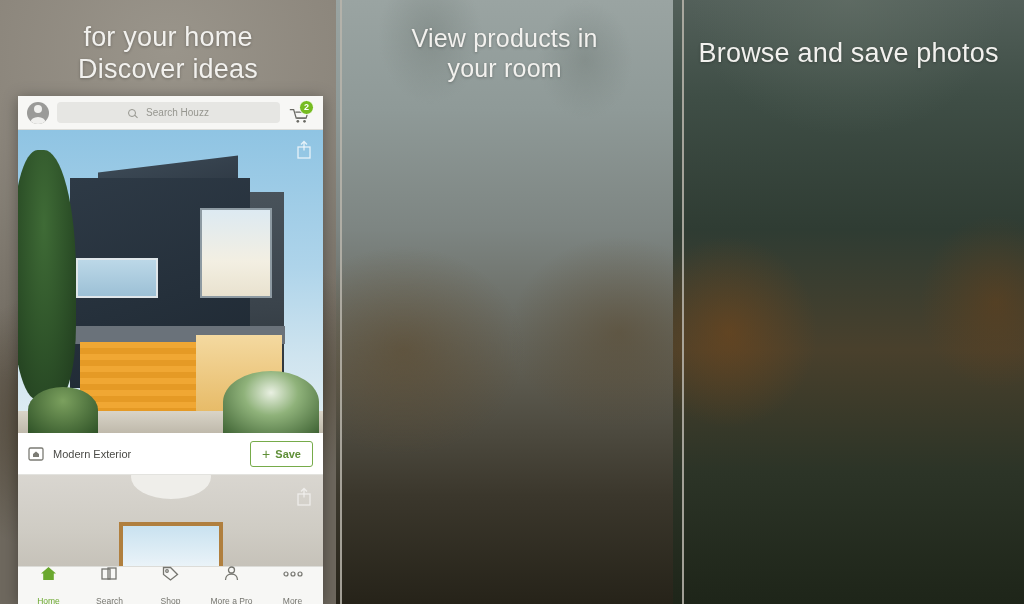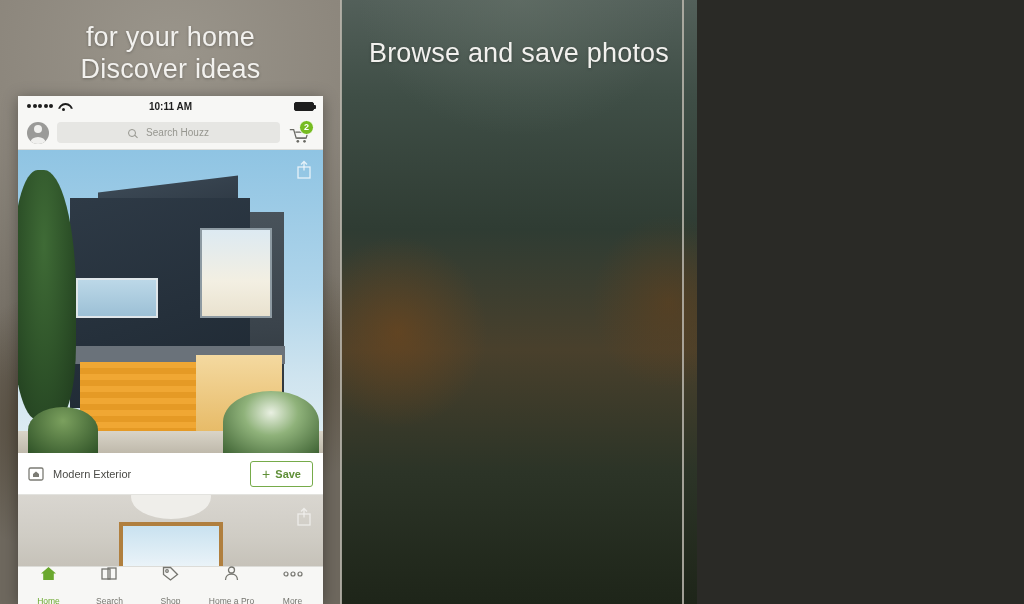--- a/index.html
+++ b/index.html
@@ -218,36 +218,20 @@
   <div class="panel p1">
     <div class="bg bg1"></div>
 
     <div class="headline h1">
       <span class="l">for your home</span>
       <span class="l">Discover ideas</span>
     </div>
 
     <div class="phone ph1" style="display:flex;flex-direction:column;">
 
-      <div class="statusbar">
-        <div class="sb-left">
-          <span class="dots">
-              <i></i>
-              <i></i>
-              <i></i>
-              <i></i>
-              <i></i>
-            </span>
-          <span class="wifi"></span>
-        </div>
-        <div class="sb-time">10:11 AM</div>
-        <div class="sb-right">
-            <span class="battery"></span>
-          </div>
-      </div>
 
       <div class="navbar">
         <div class="avatar"></div>
         <div class="searchbox">
           <span class="mag"></span>
           <span>Search Houzz</span>
         </div>
         <div class="cart-btn">
           <svg class="cart-ico" viewBox="0 0 24 18">
             <path d="M1 2 h4 l3 10 h11" fill="none" stroke="#6a6a64" stroke-width="1.5" stroke-linecap="round"></path>
@@ -328,36 +312,45 @@
           </span>
           <span class="tab-lbl">Shop</span>
         </div>
         <div class="tab">
           <span class="tab-ico">
             <svg width="17" height="15" viewBox="0 0 17 15">
                 <circle cx="8.5" cy="4" r="3" fill="none" stroke="#75756f" stroke-width="1.3"></circle>
                 <path d="M2.5 14 c0-4 3-6 6-6 s6 2 6 6" fill="none" stroke="#75756f" stroke-width="1.3"></path>
               </svg>
           </span>
-          <span class="tab-lbl">Home a Pro</span>
+          <span class="tab-lbl">More a Pro</span>
         </div>
         <div class="tab">
           <span class="tab-ico">
             <svg width="22" height="15" viewBox="0 0 22 15">
                 <circle cx="4" cy="8" r="2" fill="none" stroke="#75756f" stroke-width="1.2"></circle>
                 <circle cx="11" cy="8" r="2" fill="none" stroke="#75756f" stroke-width="1.2"></circle>
                 <circle cx="18" cy="8" r="2" fill="none" stroke="#75756f" stroke-width="1.2"></circle>
               </svg>
           </span>
           <span class="tab-lbl">More</span>
         </div>
       </div>
     </div>
   </div>
 
+  <div class="panel p2">
+    <div class="bg bg2"></div>
+
+    <div class="headline h2">
+      <span class="l">View products in</span>
+      <span class="l">your room</span>
+    </div>
+
+  </div>
 
   <div class="panel p3">
     <div class="bg bg3"></div>
 
     <div class="headline h3">
       <span class="l">Browse and save photos</span>
     </div>
 
   </div>
 

